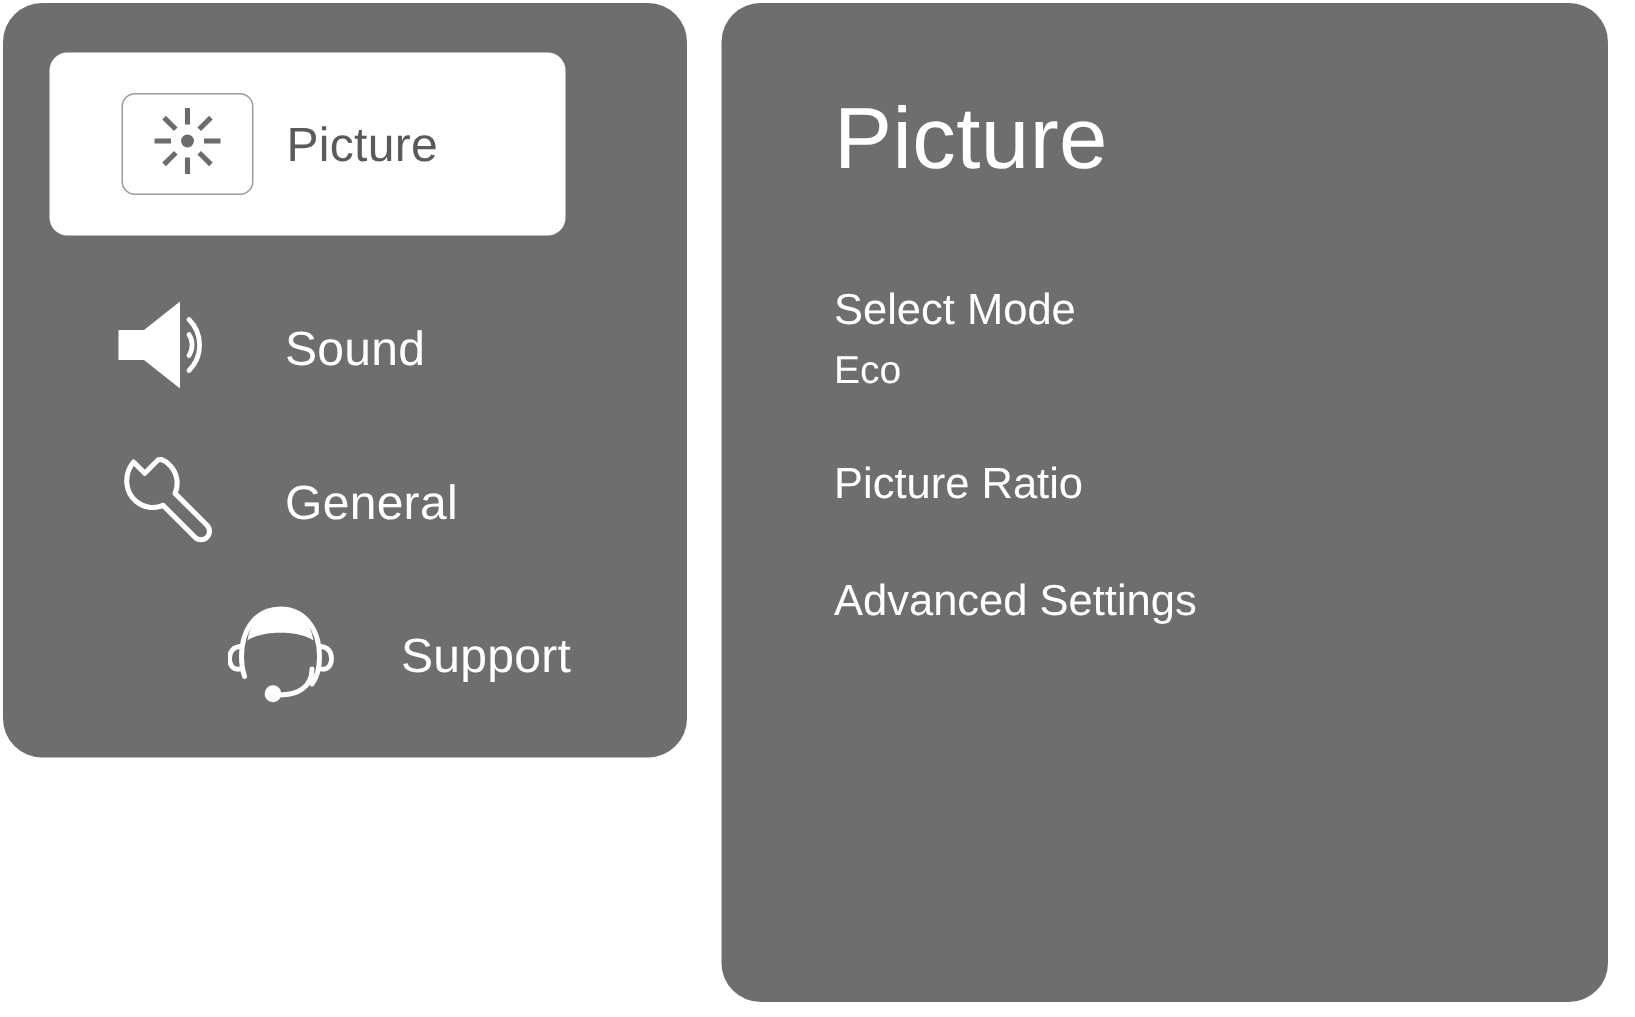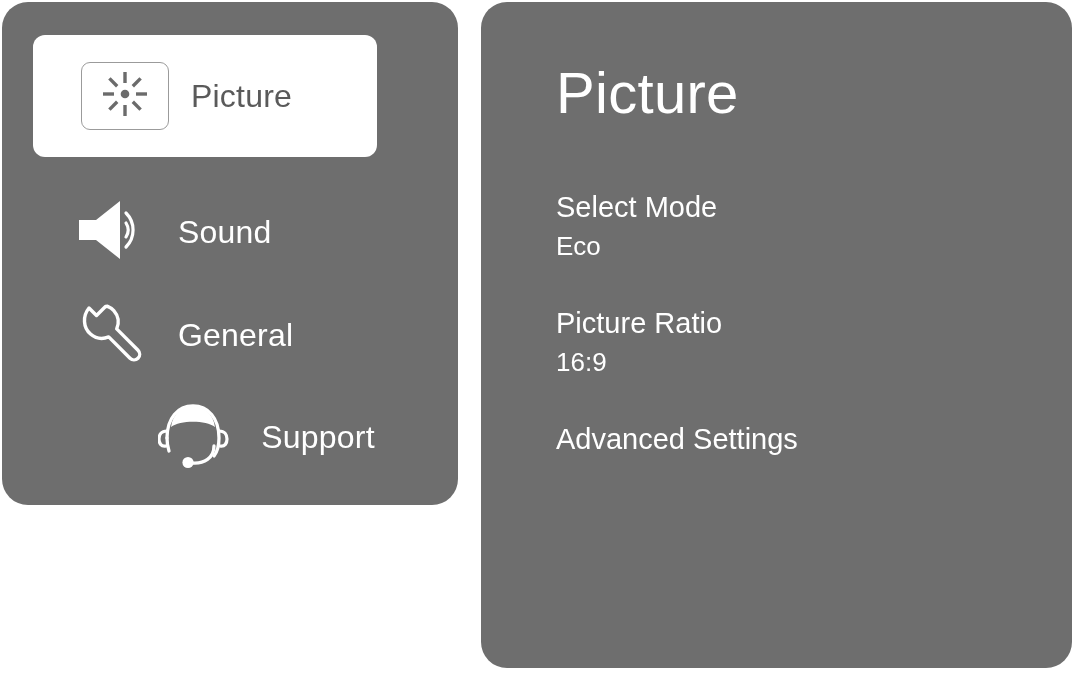--- a/index.html
+++ b/index.html
@@ -42,21 +42,21 @@
     display: flex;
     align-items: center;
     justify-content: center;
     flex: 0 0 auto;
     margin-left: 60px;
   }
   .nav-item-label {
     font-size: 32px;
     color: #ffffff;
     letter-spacing: 0.2px;
-    margin-left: 16px;
+    margin-left: 28px;
     white-space: nowrap;
   }
 
   
   #nav-item-picture {
     position: absolute;
     left: 31px;
     top: 33px;
     width: 344px;
     height: 122px;
@@ -211,21 +211,20 @@
 
   <div id="detail-options">
 
     <div class="option-row">
       <div class="option-label">Select Mode</div>
       <div class="option-value">Eco</div>
     </div>
 
     <div class="option-row">
       <div class="option-label">Picture Ratio</div>
-      <div class="option-value">16:9</div>
     </div>
 
     <div class="option-row">
       <div class="option-label">Advanced Settings</div>
 
     </div>
 
   </div>
 </div>
 

